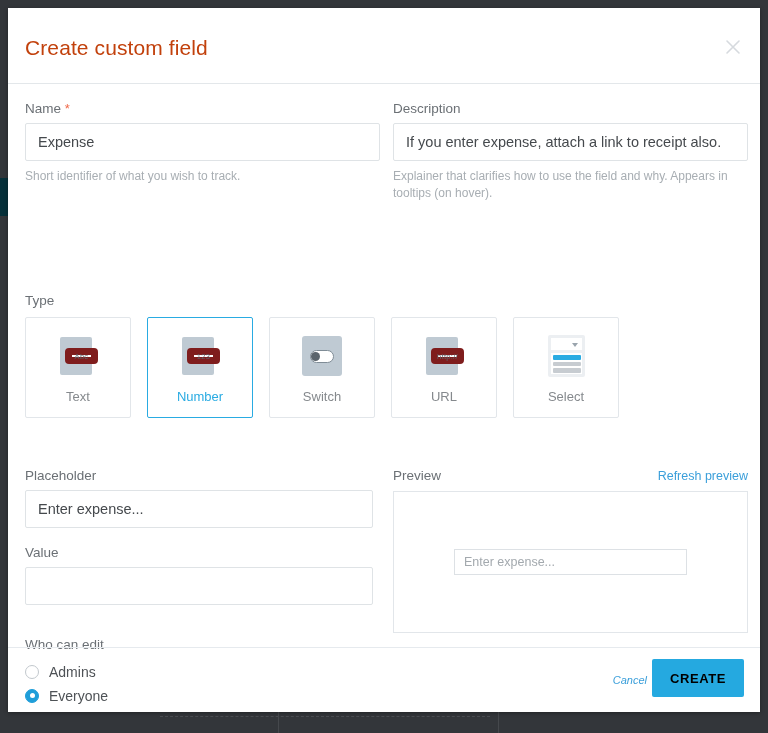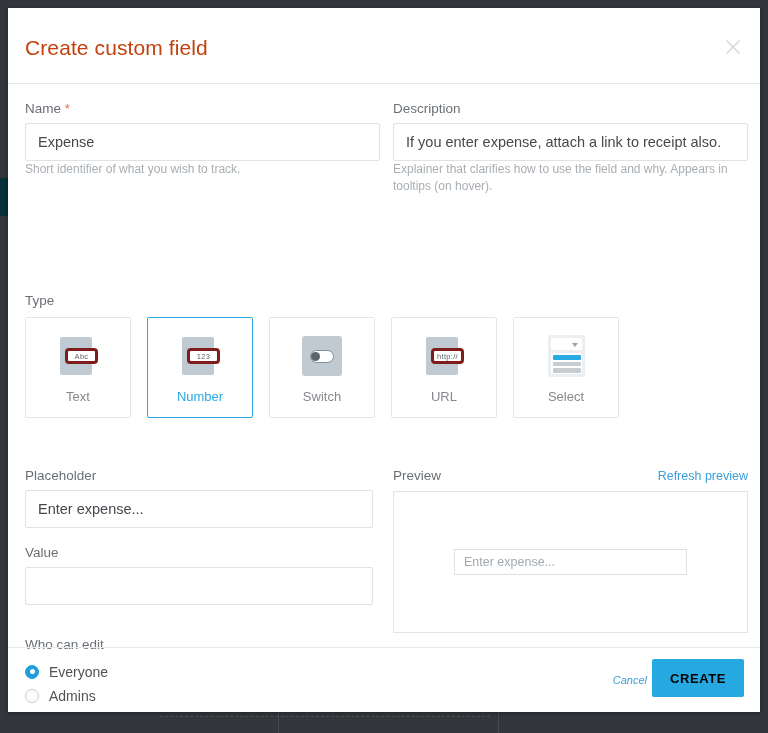--- a/index.html
+++ b/index.html
@@ -107,20 +107,21 @@
     color: #45494d;
     font-family: "Liberation Sans", sans-serif;
     background: #fff;
     outline: none;
   }
   .text-input::placeholder { color: #a3a9ae; }
 
   .hint {
     font-size: 12px;
     color: #a8aeb3;
+    margin-top: 7px;
     line-height: 17px;
   }
 
   
   .type-section { position: absolute; left: 17px; top: 209px; width: 723px; }
   .type-label {
     font-size: 13.5px;
     color: #6b7075;
     margin-bottom: 9px;
     display: block;
@@ -167,21 +168,21 @@
     background: #bfcad3;
     border-radius: 2px;
   }
   .glyph-pill {
     position: absolute;
     left: 11px;
     top: 16px;
     width: 33px;
     height: 16px;
     background: #ffffff;
-    border: 3px solid #7f1d1d;
+    border: 7px solid #7f1d1d;
     border-radius: 4px;
     box-sizing: border-box;
     display: flex;
     align-items: center;
     justify-content: center;
     font-size: 7.5px;
     color: #5d656c;
     letter-spacing: .3px;
     font-family: "Liberation Sans", sans-serif;
   }
@@ -504,27 +505,27 @@
       <label class="field-label">Placeholder</label>
       <input class="text-input" type="text" value="Enter expense..." style="">
 
       <label class="field-label" style="margin-top:17px;">Value</label>
       <input class="text-input" type="text" value="" style="">
 
       <div class="radio-group">
         <label class="radio-label">Who can edit</label>
 
         <div class="radio-row">
+          <span class="radio-dot"></span>
+          <span class="radio-text">Admins</span>
+        </div>
+
+        <div class="radio-row">
           <span class="radio-dot on"></span>
           <span class="radio-text">Everyone</span>
-        </div>
-
-        <div class="radio-row">
-          <span class="radio-dot"></span>
-          <span class="radio-text">Admins</span>
         </div>
       </div>
     </div>
 
     <div class="lower-right">
       <div class="preview-head">
         <span class="field-label" style="margin:0">Preview</span>
         <span class="refresh-link">Refresh preview</span>
       </div>
       <div class="preview-box">

